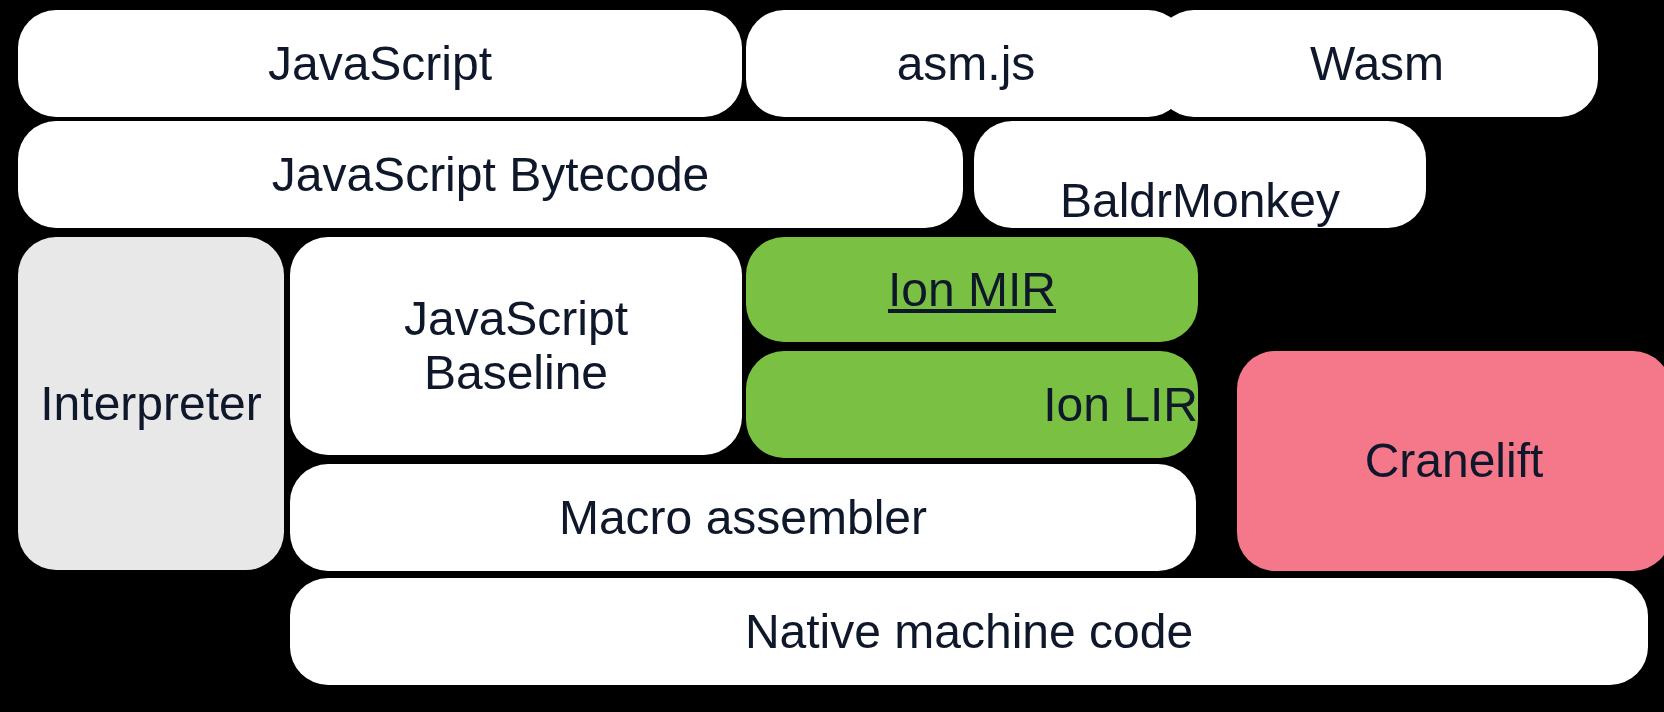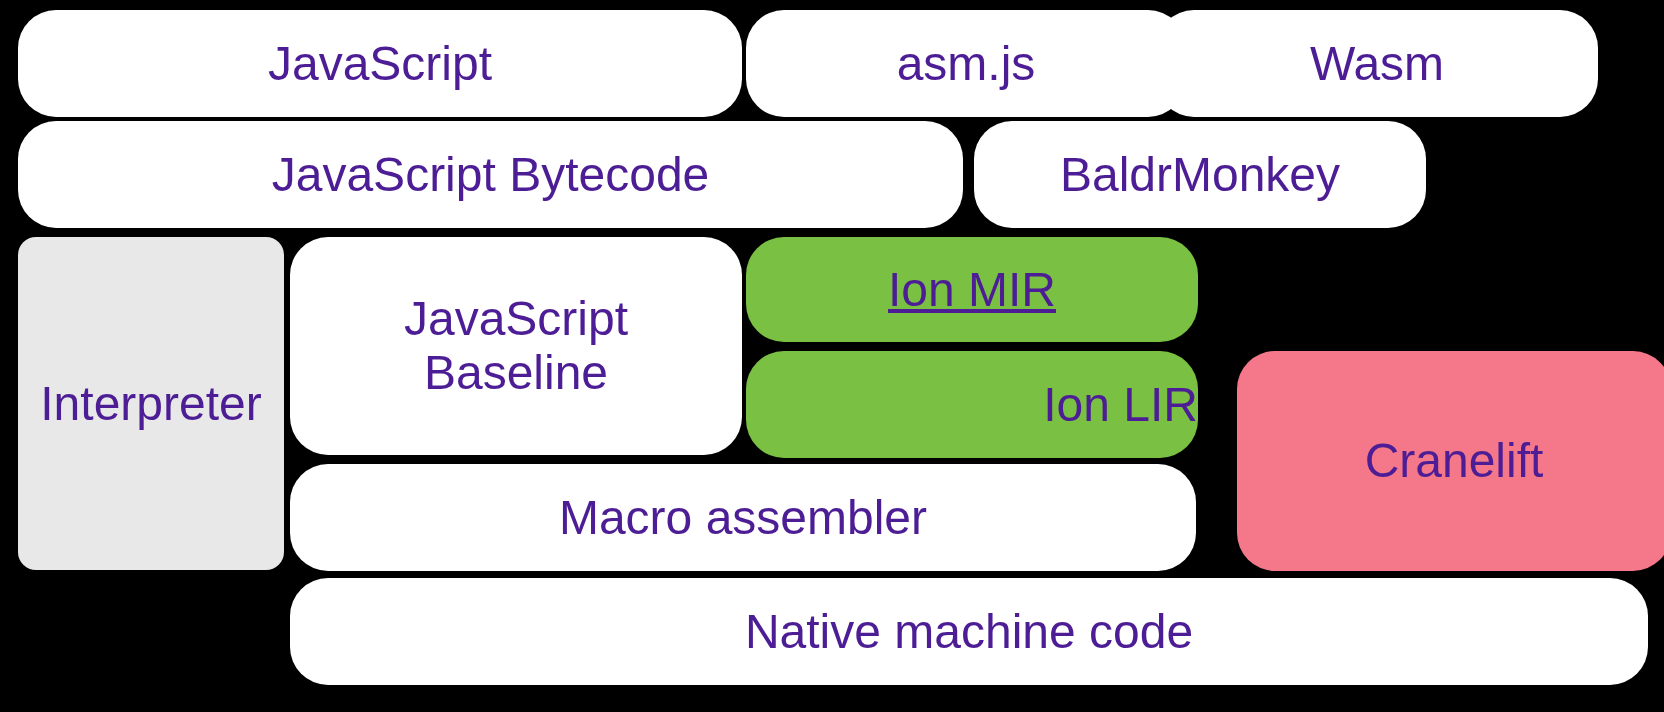--- a/index.html
+++ b/index.html
@@ -16,39 +16,39 @@
     font-family: "Liberation Sans", sans-serif;
   }
   .box {
     position: absolute;
     display: flex;
     align-items: center;
     justify-content: center;
     text-align: center;
     background: #ffffff;
     border-radius: 38px;
-    color: #4c1d95;
+    color: #0f172a;
     font-size: 48px;
     line-height: 1.12;
     white-space: pre-line;
     box-sizing: border-box;
   }
   .gray  { background: #e8e8e8; }
   .green { background: #7ac143; }
   .pink  { background: #f5788a; }
 
   
   .b-javascript { left: 18px;   top: 10px;  width: 724px;  height: 107px; }
   .b-asmjs      { left: 746px;  top: 10px;  width: 440px;  height: 107px; }
   .b-wasm       { left: 1156px; top: 10px;  width: 442px;  height: 107px; }
   
   .b-bytecode    { left: 18px;  top: 121px; width: 945px;  height: 107px; }
-  .b-baldrmonkey { left: 974px; top: 121px; width: 452px;  height: 107px; }
+  .b-baldrmonkey { left: 974px; top: 121px; width: 452px;  height: 107px; align-items: flex-end; }
   
-  .b-interpreter { left: 18px;   top: 237px; width: 266px; height: 333px; border-radius: 18px; }
+  .b-interpreter { left: 18px;   top: 237px; width: 266px; height: 333px; }
   .b-baseline    { left: 290px;  top: 237px; width: 452px; height: 218px; }
   .b-ionmir      { left: 746px;  top: 237px; width: 452px; height: 105px; text-decoration: underline; }
   .b-ionlir      { left: 746px;  top: 351px; width: 452px; height: 107px; justify-content: flex-end; }
   .b-cranelift   { left: 1212px; top: 351px; width: 434px; height: 220px; margin-left: 25px; }
   .b-macroasm    { left: 290px;  top: 464px; width: 906px; height: 107px; }
   
   .b-native      { left: 290px;  top: 578px; width: 1358px; height: 107px; }
 </style>
 </head>
 <body>

